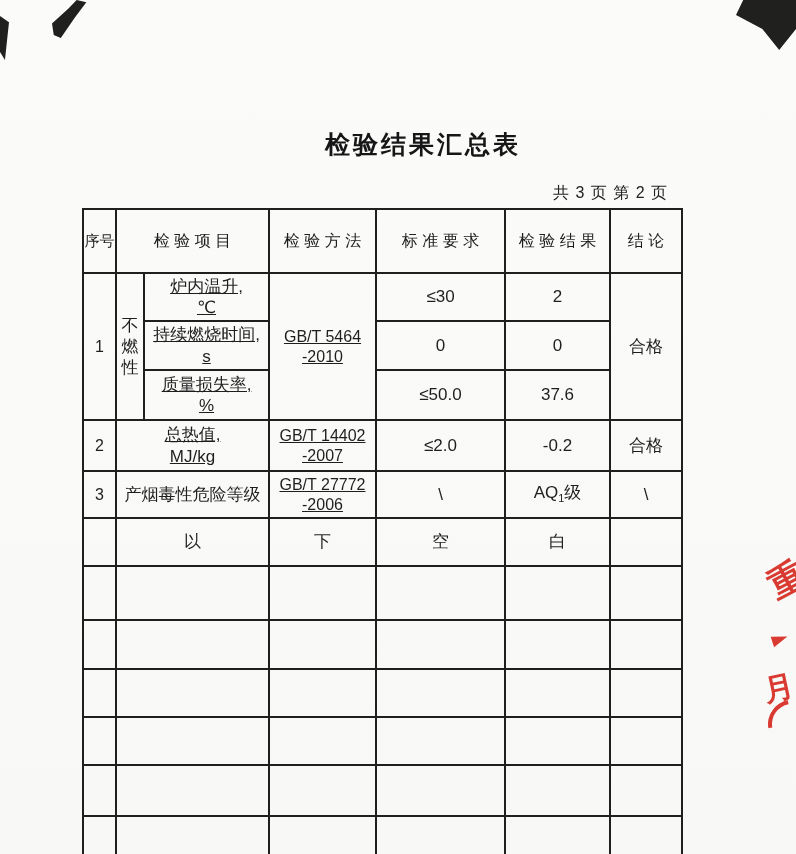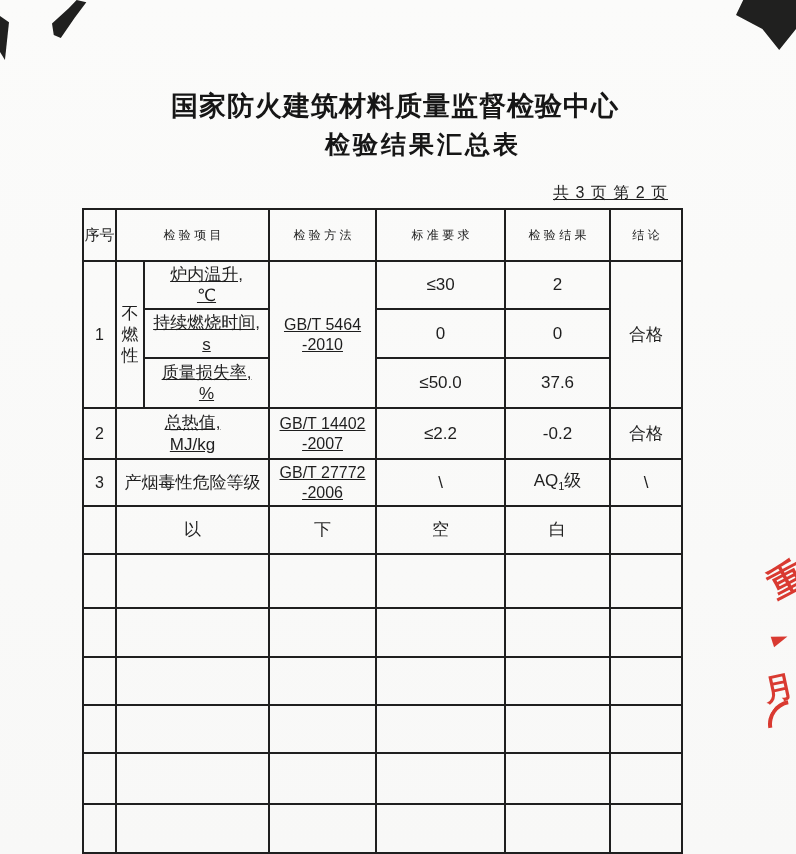--- a/index.html
+++ b/index.html
@@ -18,35 +18,35 @@
     text-align:center; font-size:27px; font-weight:bold; letter-spacing:1px;
     color:#161616;
   }
   .doc-subtitle {
     position:absolute; left:16px; top:128px; width:790px;
     text-align:center; font-size:25px; font-weight:bold; letter-spacing:3px;
     color:#161616;
     margin-left:12px;
   }
   .report-line { position:absolute; top:183px; left:85px; font-size:16px; color:#222; }
-  .page-info  { position:absolute; top:183px; left:553px; width:120px; font-size:16px; color:#222; letter-spacing:1px;text-decoration:underline; }
+  .page-info  { position:absolute; top:183px; left:553px; width:120px; font-size:16px; color:#222; letter-spacing:1px; }
 
   
   table.results {
     position:absolute; left:82px; top:208px;
     width:599px; border-collapse:collapse; table-layout:fixed;
     font-size:17px; color:#1e1e1e;
   }
   table.results td, table.results th {
     border:2px solid #1f1f1f;
     text-align:center; vertical-align:middle;
     padding:0; font-weight:normal; line-height:1.25;
     overflow:hidden;
   }
-  .hdr { font-size:12px; }
+  .hdr { font-size:16px; }
   .hdr-no { font-size:15px; }
   .cell-line { display:block;text-decoration:underline; }
   .cat-vert { font-size:17px; line-height:1.3; padding:0 2px; word-break:break-all;margin-left:32px; }
   .num { font-size:16px; }
   .method { font-size:16px; }
   sub.grade { font-size:11px; }
 
   
   .stamp-frag { position:absolute; color:#d93a31; font-weight:bold; white-space:nowrap; }
   .stamp-top   { left:769px; top:556px; font-size:36px; transform:rotate(-28deg); }
@@ -69,38 +69,37 @@
 </style>
 </head>
 <body>
 
 <div class="page">
 
   <div class="artifact artifact-tl"></div>
   <div class="artifact artifact-edge"></div>
   <div class="artifact artifact-tr"></div>
 
-  <div class="doc-title">国家防火建筑材料质量监督检验中心</div>
   <div class="doc-subtitle">检验结果汇总表</div>
 
   <div class="page-info">共 3 页 第 2 页</div>
 
   <table class="results">
     <colgroup>
       <col style="width:33px">
         <col style="width:28px">
         <col style="width:125px">
       <col style="width:107px">
         <col style="width:129px">
         <col style="width:105px">
         <col style="width:72px">
     </colgroup>
 
     <tbody>
-        <tr style="height:52px">
+        <tr style="height:64px">
       <th class="hdr hdr-no">序号</th>
       <th class="hdr" colspan="2">检 验 项 目</th>
       <th class="hdr">检 验 方 法</th>
       <th class="hdr">标 准 要 求</th>
       <th class="hdr">检 验 结 果</th>
       <th class="hdr">结  论</th>
     </tr>
 
     <tr style="height:48px">
       <td rowspan="3" class="num">1</td>
@@ -139,21 +138,21 @@
     <tr style="height:51px">
       <td class="num">2</td>
       <td colspan="2">
         <span class="cell-line">总热值,</span>
         <span class="cell-line">MJ/kg</span>
       </td>
       <td class="method">
         <span class="cell-line">GB/T 14402</span>
         <span class="cell-line">-2007</span>
       </td>
-      <td>≤2.2</td>
+      <td>≤2.0</td>
       <td>-0.2</td>
       <td>合格</td>
     </tr>
 
     <tr style="height:47px">
       <td class="num">3</td>
       <td colspan="2">产烟毒性危险等级</td>
       <td class="method">
         <span class="cell-line">GB/T 27772</span>
         <span class="cell-line">-2006</span>

